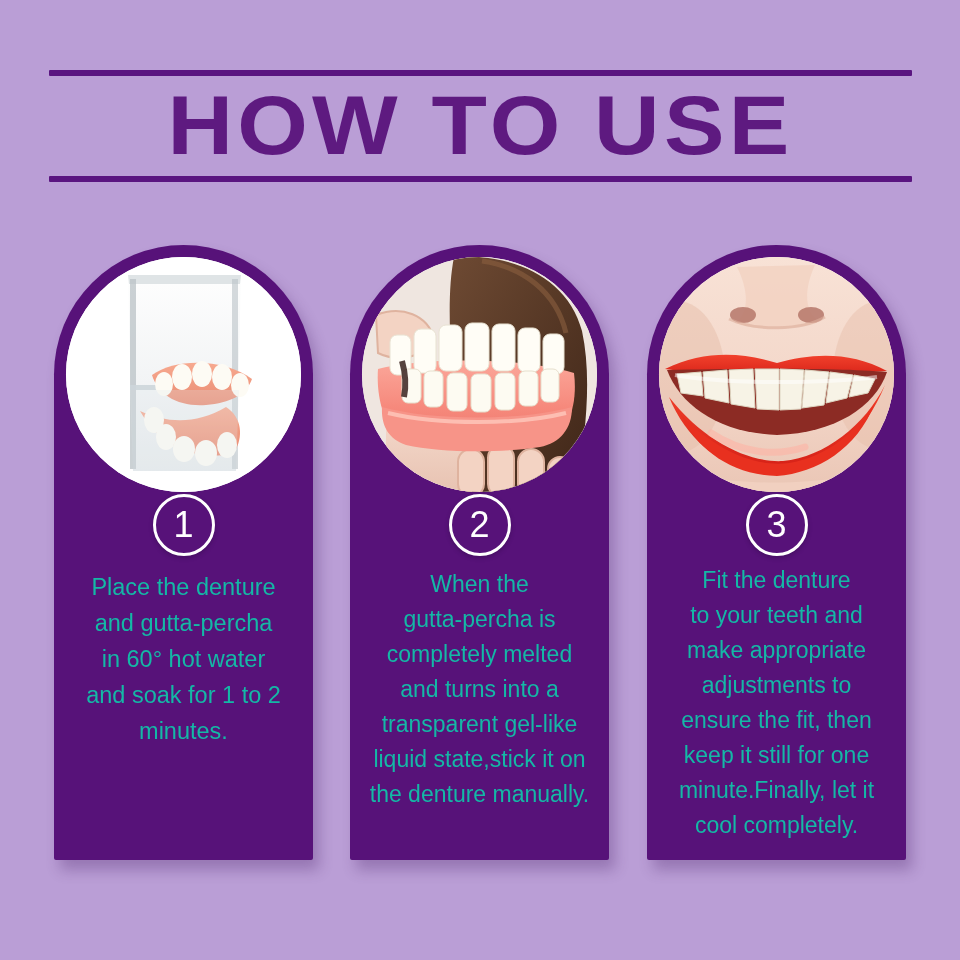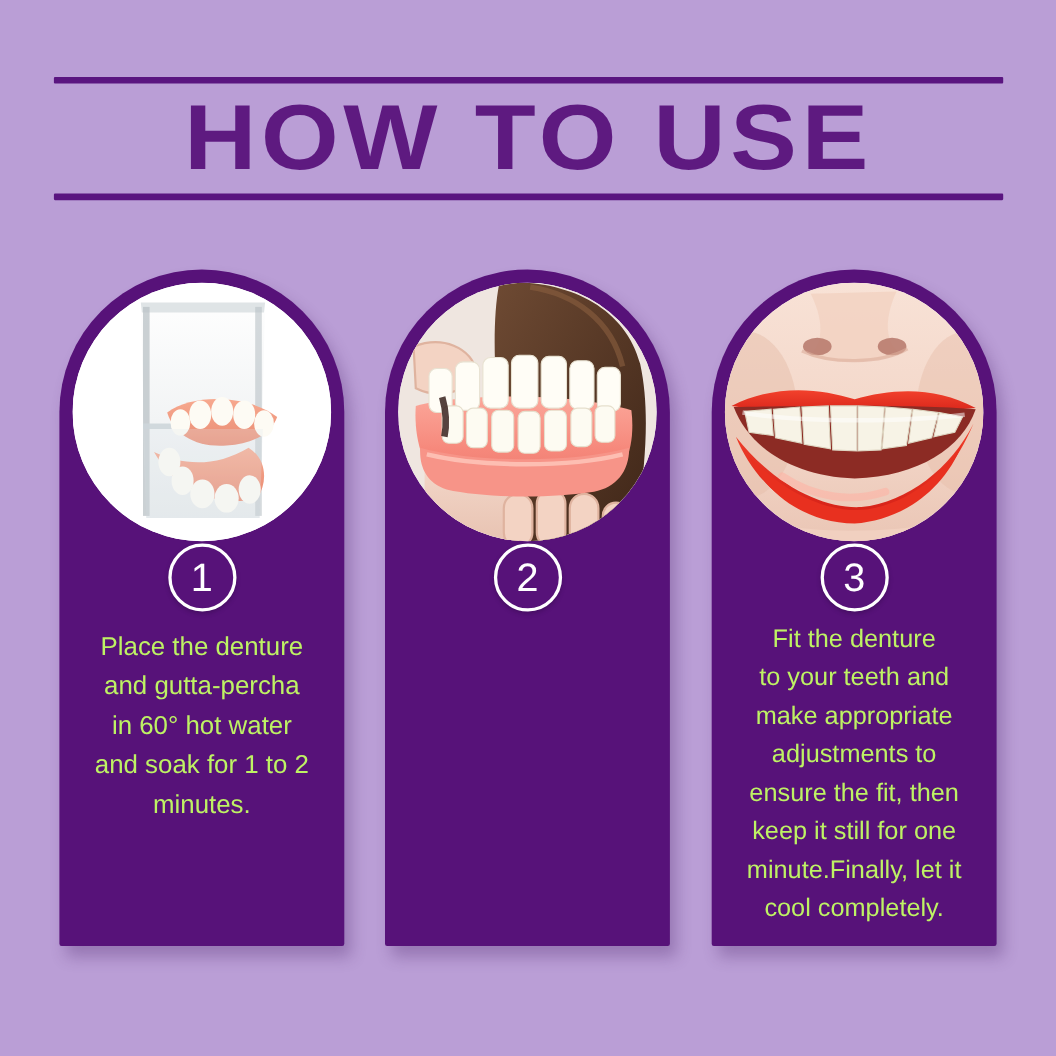--- a/index.html
+++ b/index.html
@@ -110,21 +110,21 @@
     box-shadow: 0 2px 4px rgba(40, 10, 60, 0.35);
   }
 
   
   .body-text {
     position: absolute;
     left: 8px;
     top: 324px;
     width: 243px;
     text-align: center;
-    color: #bef264;
+    color: #14b8a6;
     font-size: 23.5px;
     line-height: 36px;
     white-space: pre-line;
   }
   .card.c2 .body-text { font-size: 23px; line-height: 35px; top: 322px; }
   .card.c3 .body-text { font-size: 23px; line-height: 35px; top: 318px; }
 </style>
 </head>
 <body>
 
@@ -247,20 +247,27 @@
             <rect x="179" y="112" width="18" height="33" rx="6"></rect>
           </g>
 
           <path d="M20 150 C70 164, 160 164, 210 150 C210 172, 198 186, 178 190 C140 196, 78 196, 44 188 C26 182, 19 168, 20 150 Z" fill="#f79488"></path>
           <path d="M26 156 C76 168, 156 168, 204 156" stroke="#ffd0c5" stroke-width="4" fill="none" opacity="0.7"></path>
 
           <path d="M40 104 C44 118, 44 130, 42 140" stroke="#2c1410" stroke-width="6" fill="none" opacity="0.8"></path>
         </svg>
       </div>
       <div class="badge">2</div>
+      <div class="body-text">When the
+gutta-percha is
+completely melted
+and turns into a
+transparent gel-like
+liquid state,stick it on
+the denture manually.</div>
     </div>
 
     <div class="card c3">
       <div class="photo">
         <svg viewBox="0 0 235 235" xmlns="http://www.w3.org/2000/svg" aria-hidden="true">
           <defs>
             <linearGradient id="skin3G" x1="0" y1="0" x2="0" y2="1">
               <stop offset="0%" stop-color="#f8e2d6"></stop>
               <stop offset="60%" stop-color="#f3d6c8"></stop>
               <stop offset="100%" stop-color="#eac6b5"></stop>

